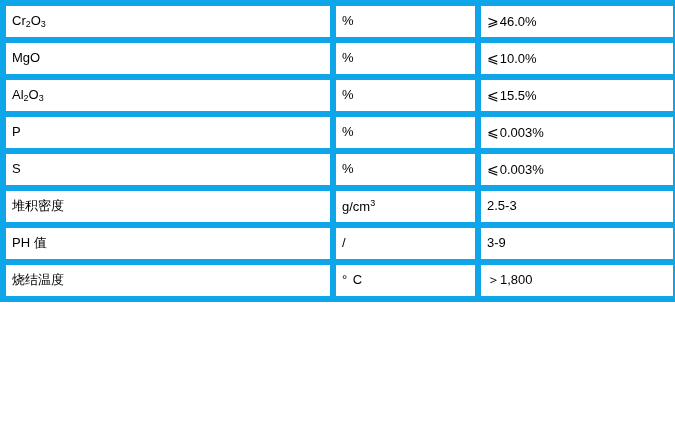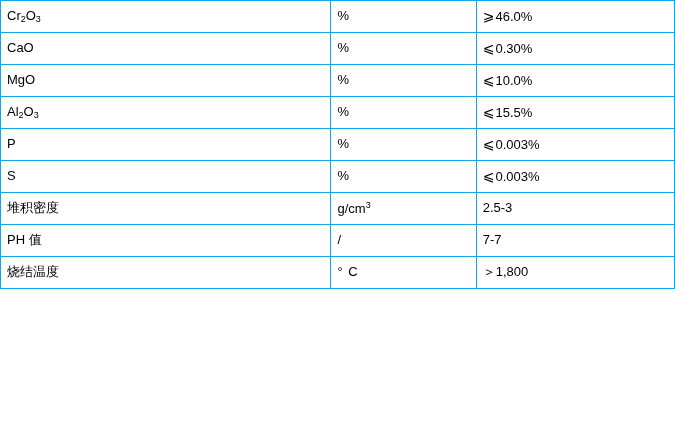--- a/index.html
+++ b/index.html
@@ -14,21 +14,21 @@
     color: #000000;
     overflow: hidden;
   }
   .spec-table {
     border-collapse: collapse;
     width: 675px;
     table-layout: fixed;
     font-size: 13px;
   }
   .spec-table td {
-    border: 1px solid #0ea5e9;
+    border: 6px solid #0ea5e9;
     padding: 0 6px;
     height: 31px;
     vertical-align: middle;
     line-height: 1.1;
     white-space: nowrap;
     overflow: hidden;
   }
   .col-item { width: 330px; }
   .col-unit { width: 145px; }
   .col-value { width: 198px; }
@@ -57,25 +57,20 @@
     <col class="col-unit">
     <col class="col-value">
   </colgroup>
   <tbody>
       <tr>
         <td class="cell-item">Cr<sub>2</sub>O<sub>3</sub></td>
         <td class="cell-unit">%</td>
         <td class="cell-value"><span class="cmp">⩾</span>46.0%</td>
       </tr>
       <tr>
-        <td class="cell-item">CaO</td>
-        <td class="cell-unit">%</td>
-        <td class="cell-value"><span class="cmp">⩽</span>0.30%</td>
-      </tr>
-      <tr>
         <td class="cell-item">MgO</td>
         <td class="cell-unit">%</td>
         <td class="cell-value"><span class="cmp">⩽</span>10.0%</td>
       </tr>
       <tr>
         <td class="cell-item">Al<sub>2</sub>O<sub>3</sub></td>
         <td class="cell-unit">%</td>
         <td class="cell-value"><span class="cmp">⩽</span>15.5%</td>
       </tr>
       <tr>
@@ -89,21 +84,21 @@
         <td class="cell-value"><span class="cmp">⩽</span>0.003%</td>
       </tr>
       <tr>
         <td class="cell-item">堆积密度</td>
         <td class="cell-unit">g/cm<sup>3</sup></td>
         <td class="cell-value">2.5-3</td>
       </tr>
       <tr>
         <td class="cell-item">PH 值</td>
         <td class="cell-unit">/</td>
-        <td class="cell-value">7-7</td>
+        <td class="cell-value">3-9</td>
       </tr>
       <tr>
         <td class="cell-item">烧结温度</td>
         <td class="cell-unit"><span class="deg">° C</span></td>
         <td class="cell-value">＞1,800</td>
       </tr>
     </tbody>
 </table>
 
 </body></html>

